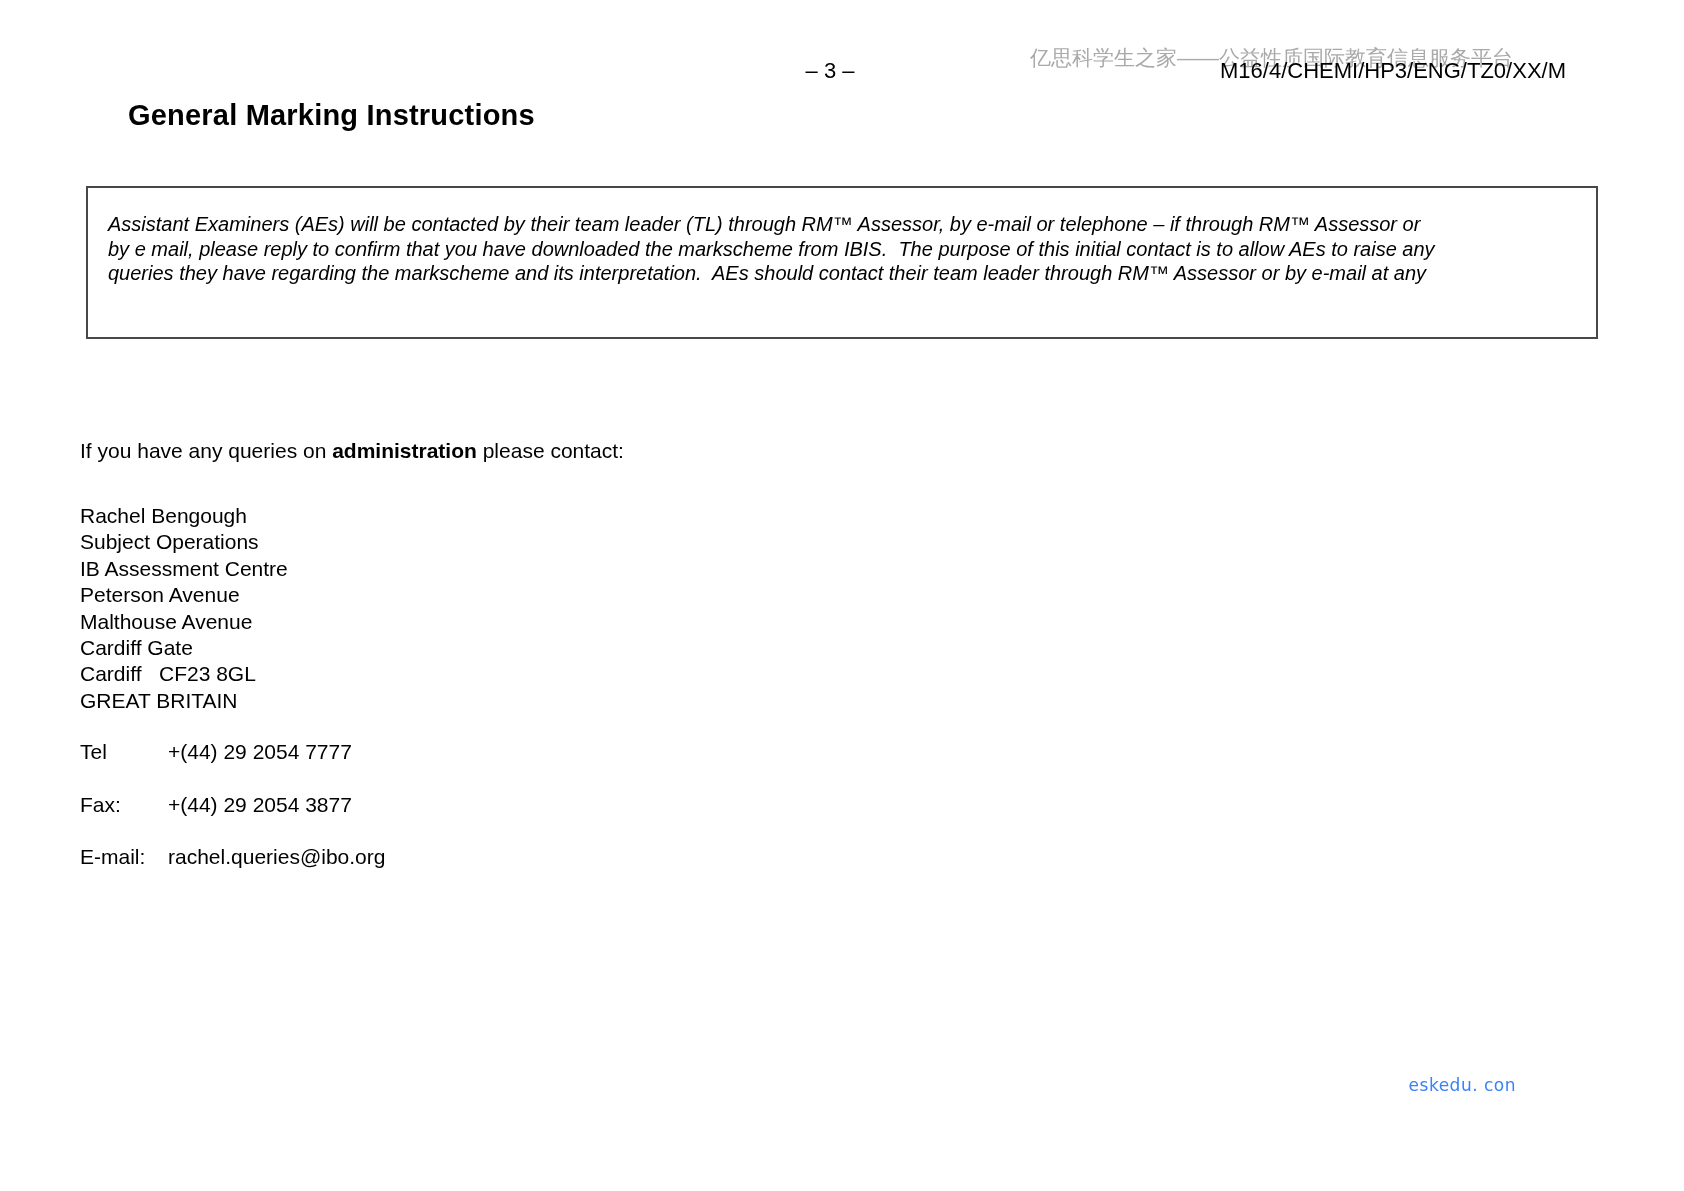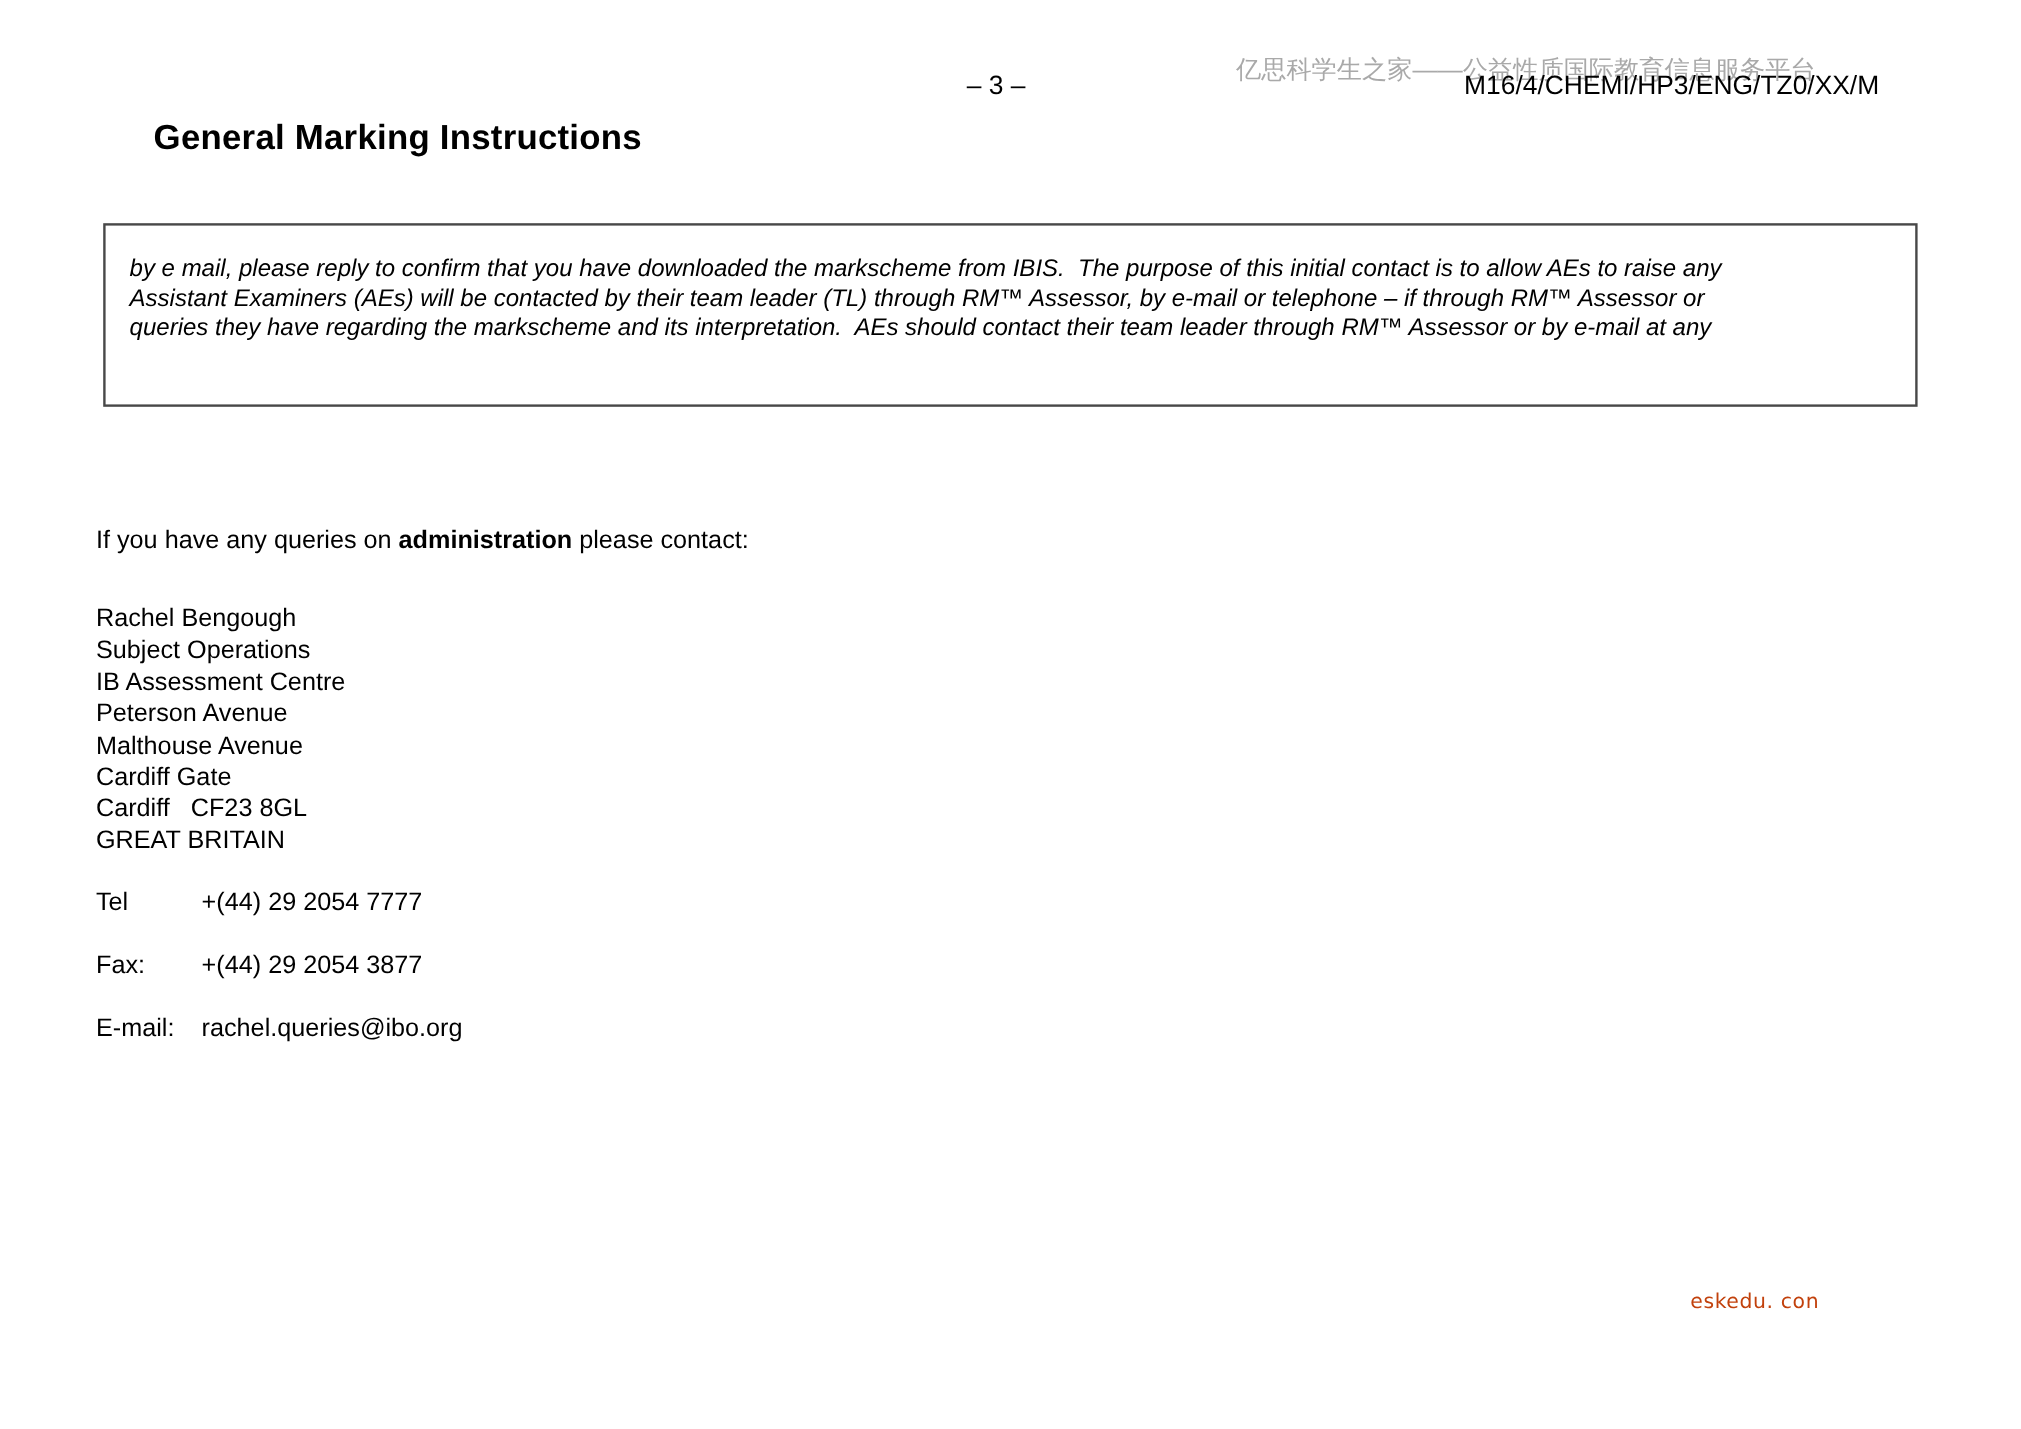--- a/index.html
+++ b/index.html
@@ -98,39 +98,39 @@
     flex: 0 0 88px;
     white-space: pre;
   }
   .contact-value { white-space: pre; }
 
   
   .site-watermark {
     position: absolute;
     top: 1075px; right: 144px;
     font-size: 17px;
-    color: #c2410c;
+    color: #3b82f6;
     font-family: "DejaVu Sans", sans-serif;
     letter-spacing: 0.5px;
   }
 </style>
 </head>
 <body>
 
 <div class="page">
 
   <div class="cn-watermark">亿思科学生之家——公益性质国际教育信息服务平台</div>
   <div class="page-number">– 3 –</div>
   <div class="doc-code">M16/4/CHEMI/HP3/ENG/TZ0/XX/M</div>
 
   <h1 class="page-title">General Marking Instructions</h1>
 
   <div class="instruction-box">
+    <div class="instruction-line">Assistant Examiners (AEs) will be contacted by their team leader (TL) through RM™ Assessor, by e-mail or telephone – if through RM™ Assessor or</div>
     <div class="instruction-line">by e mail, please reply to confirm that you have downloaded the markscheme from IBIS.  The purpose of this initial contact is to allow AEs to raise any</div>
-    <div class="instruction-line">Assistant Examiners (AEs) will be contacted by their team leader (TL) through RM™ Assessor, by e-mail or telephone – if through RM™ Assessor or</div>
     <div class="instruction-line">queries they have regarding the markscheme and its interpretation.  AEs should contact their team leader through RM™ Assessor or by e-mail at any</div>
   </div>
 
   <div class="admin-query-line"><span>If you have any queries on </span><span class="bold">administration</span><span> please contact:</span></div>
 
   <div class="address-block">
     <div class="address-line">Rachel Bengough</div>
     <div class="address-line">Subject Operations</div>
     <div class="address-line">IB Assessment Centre</div>
     <div class="address-line">Peterson Avenue</div>

